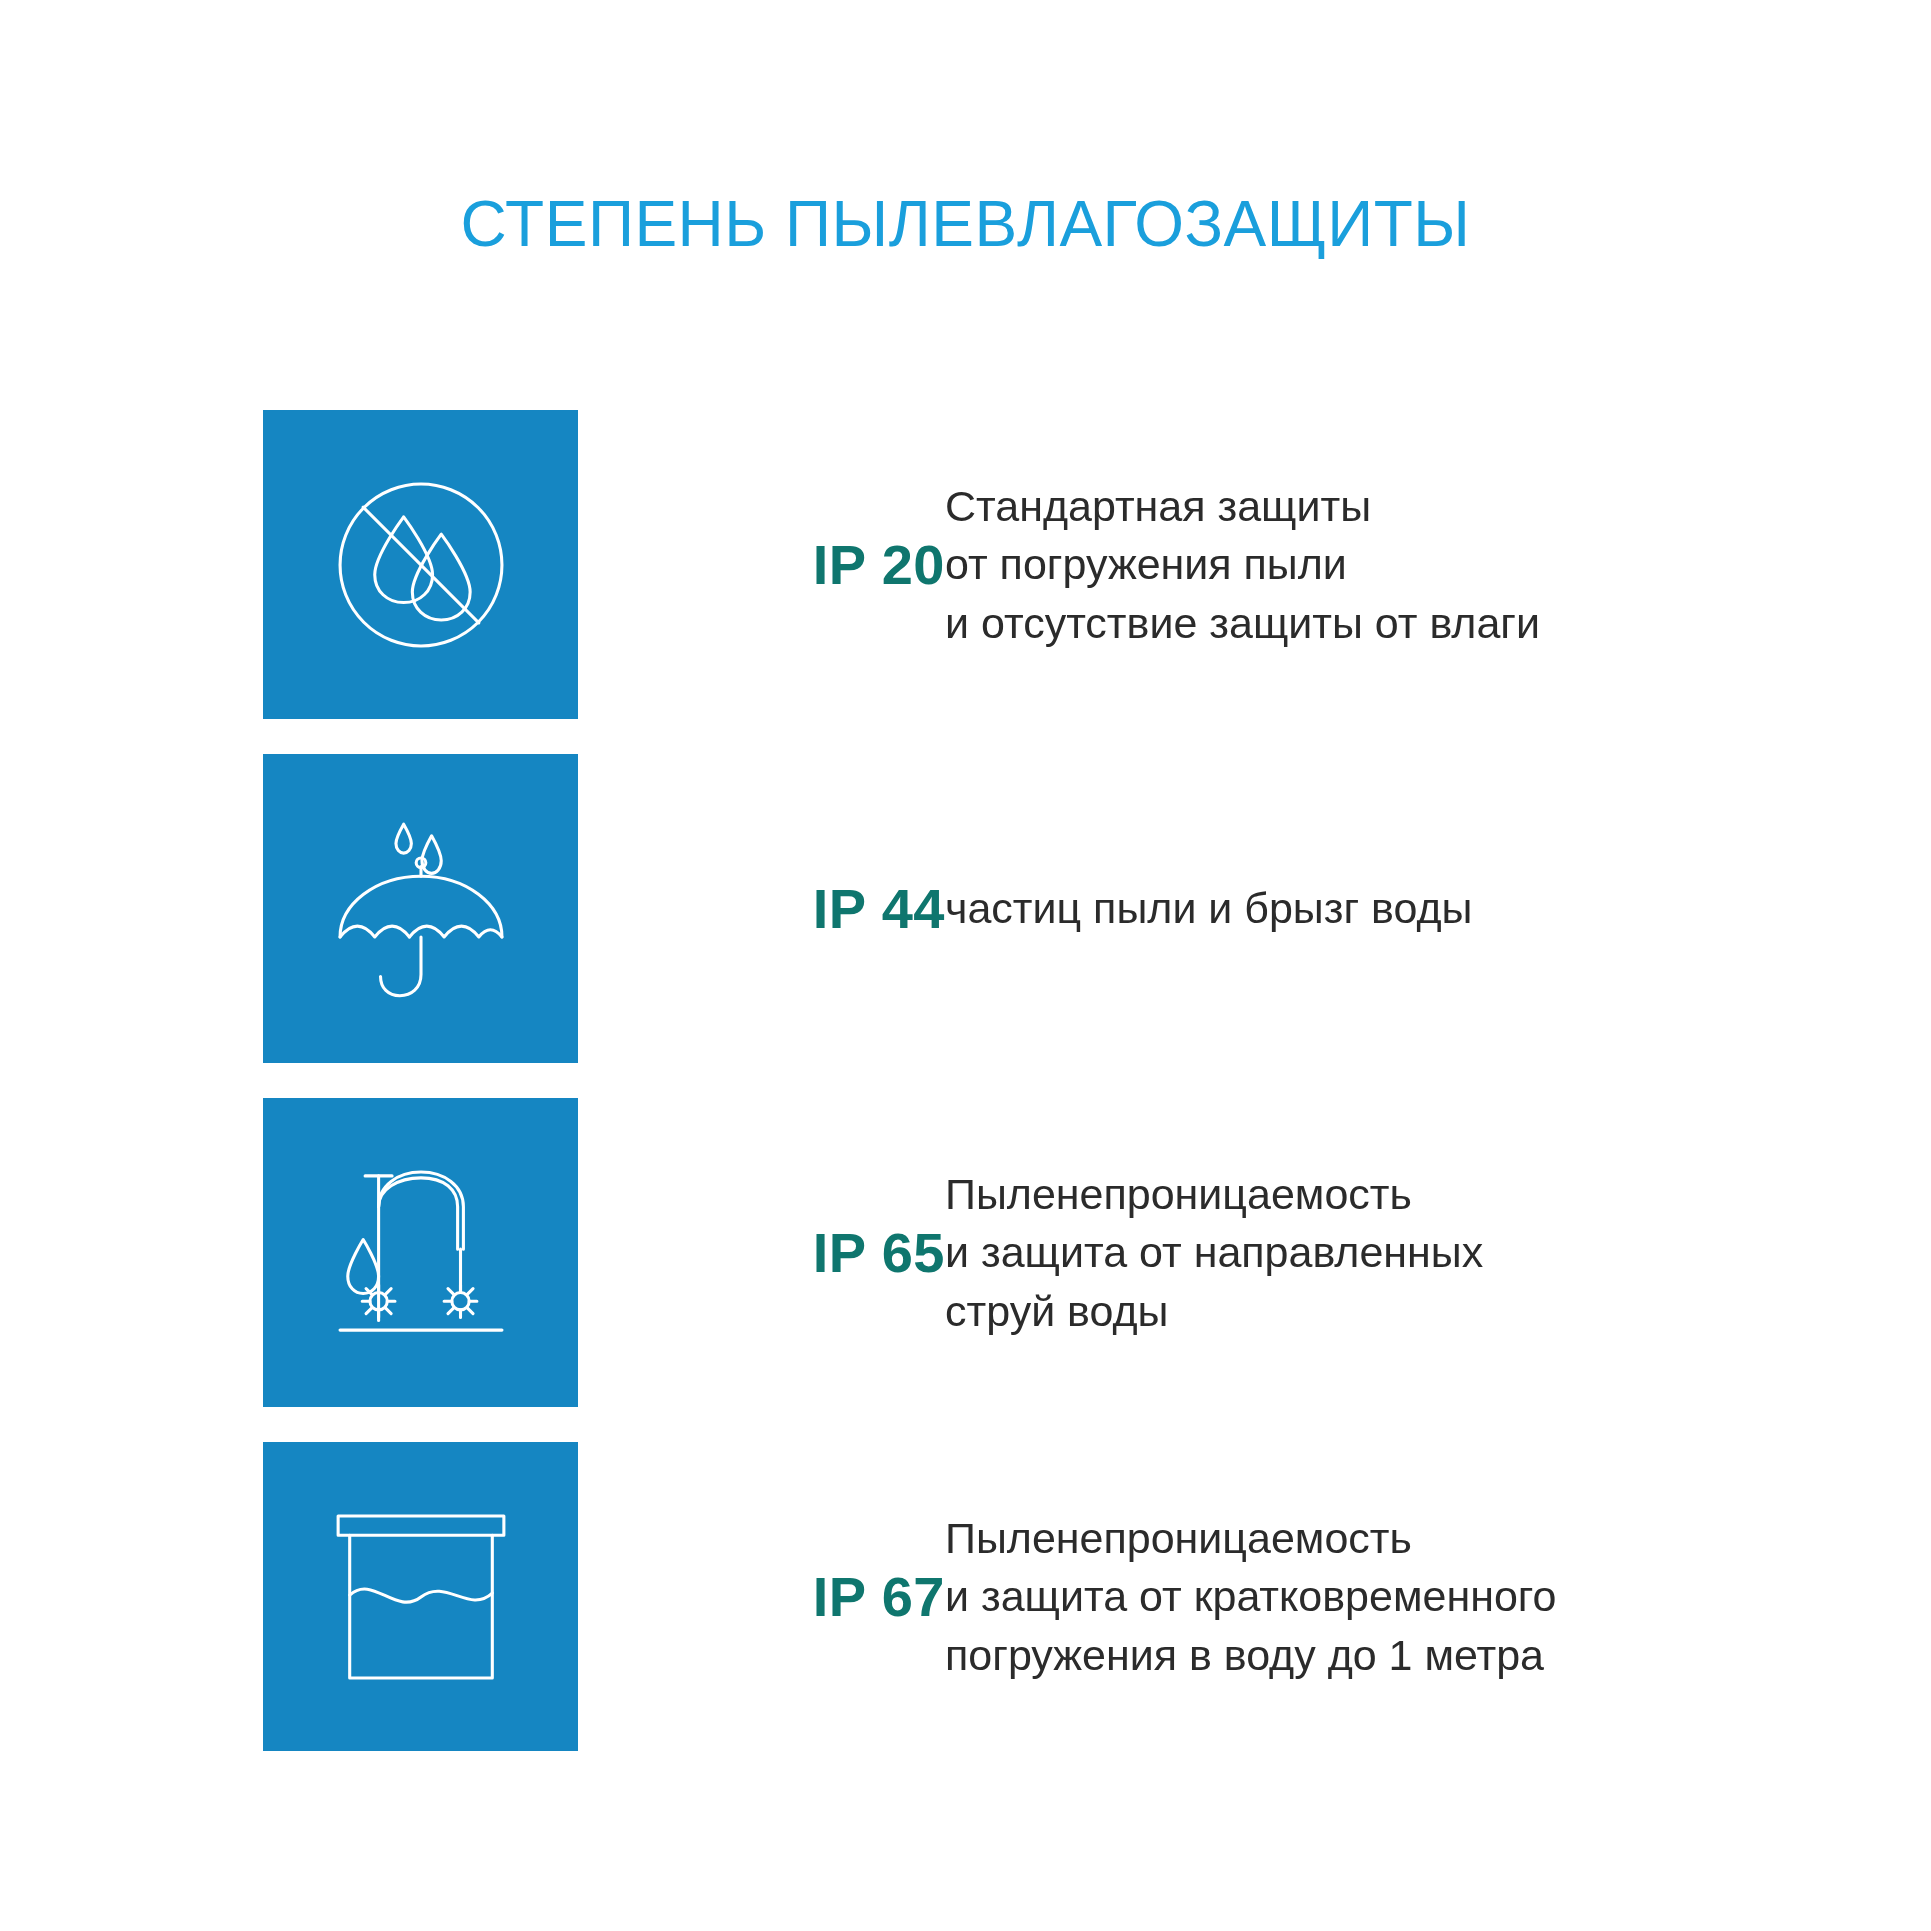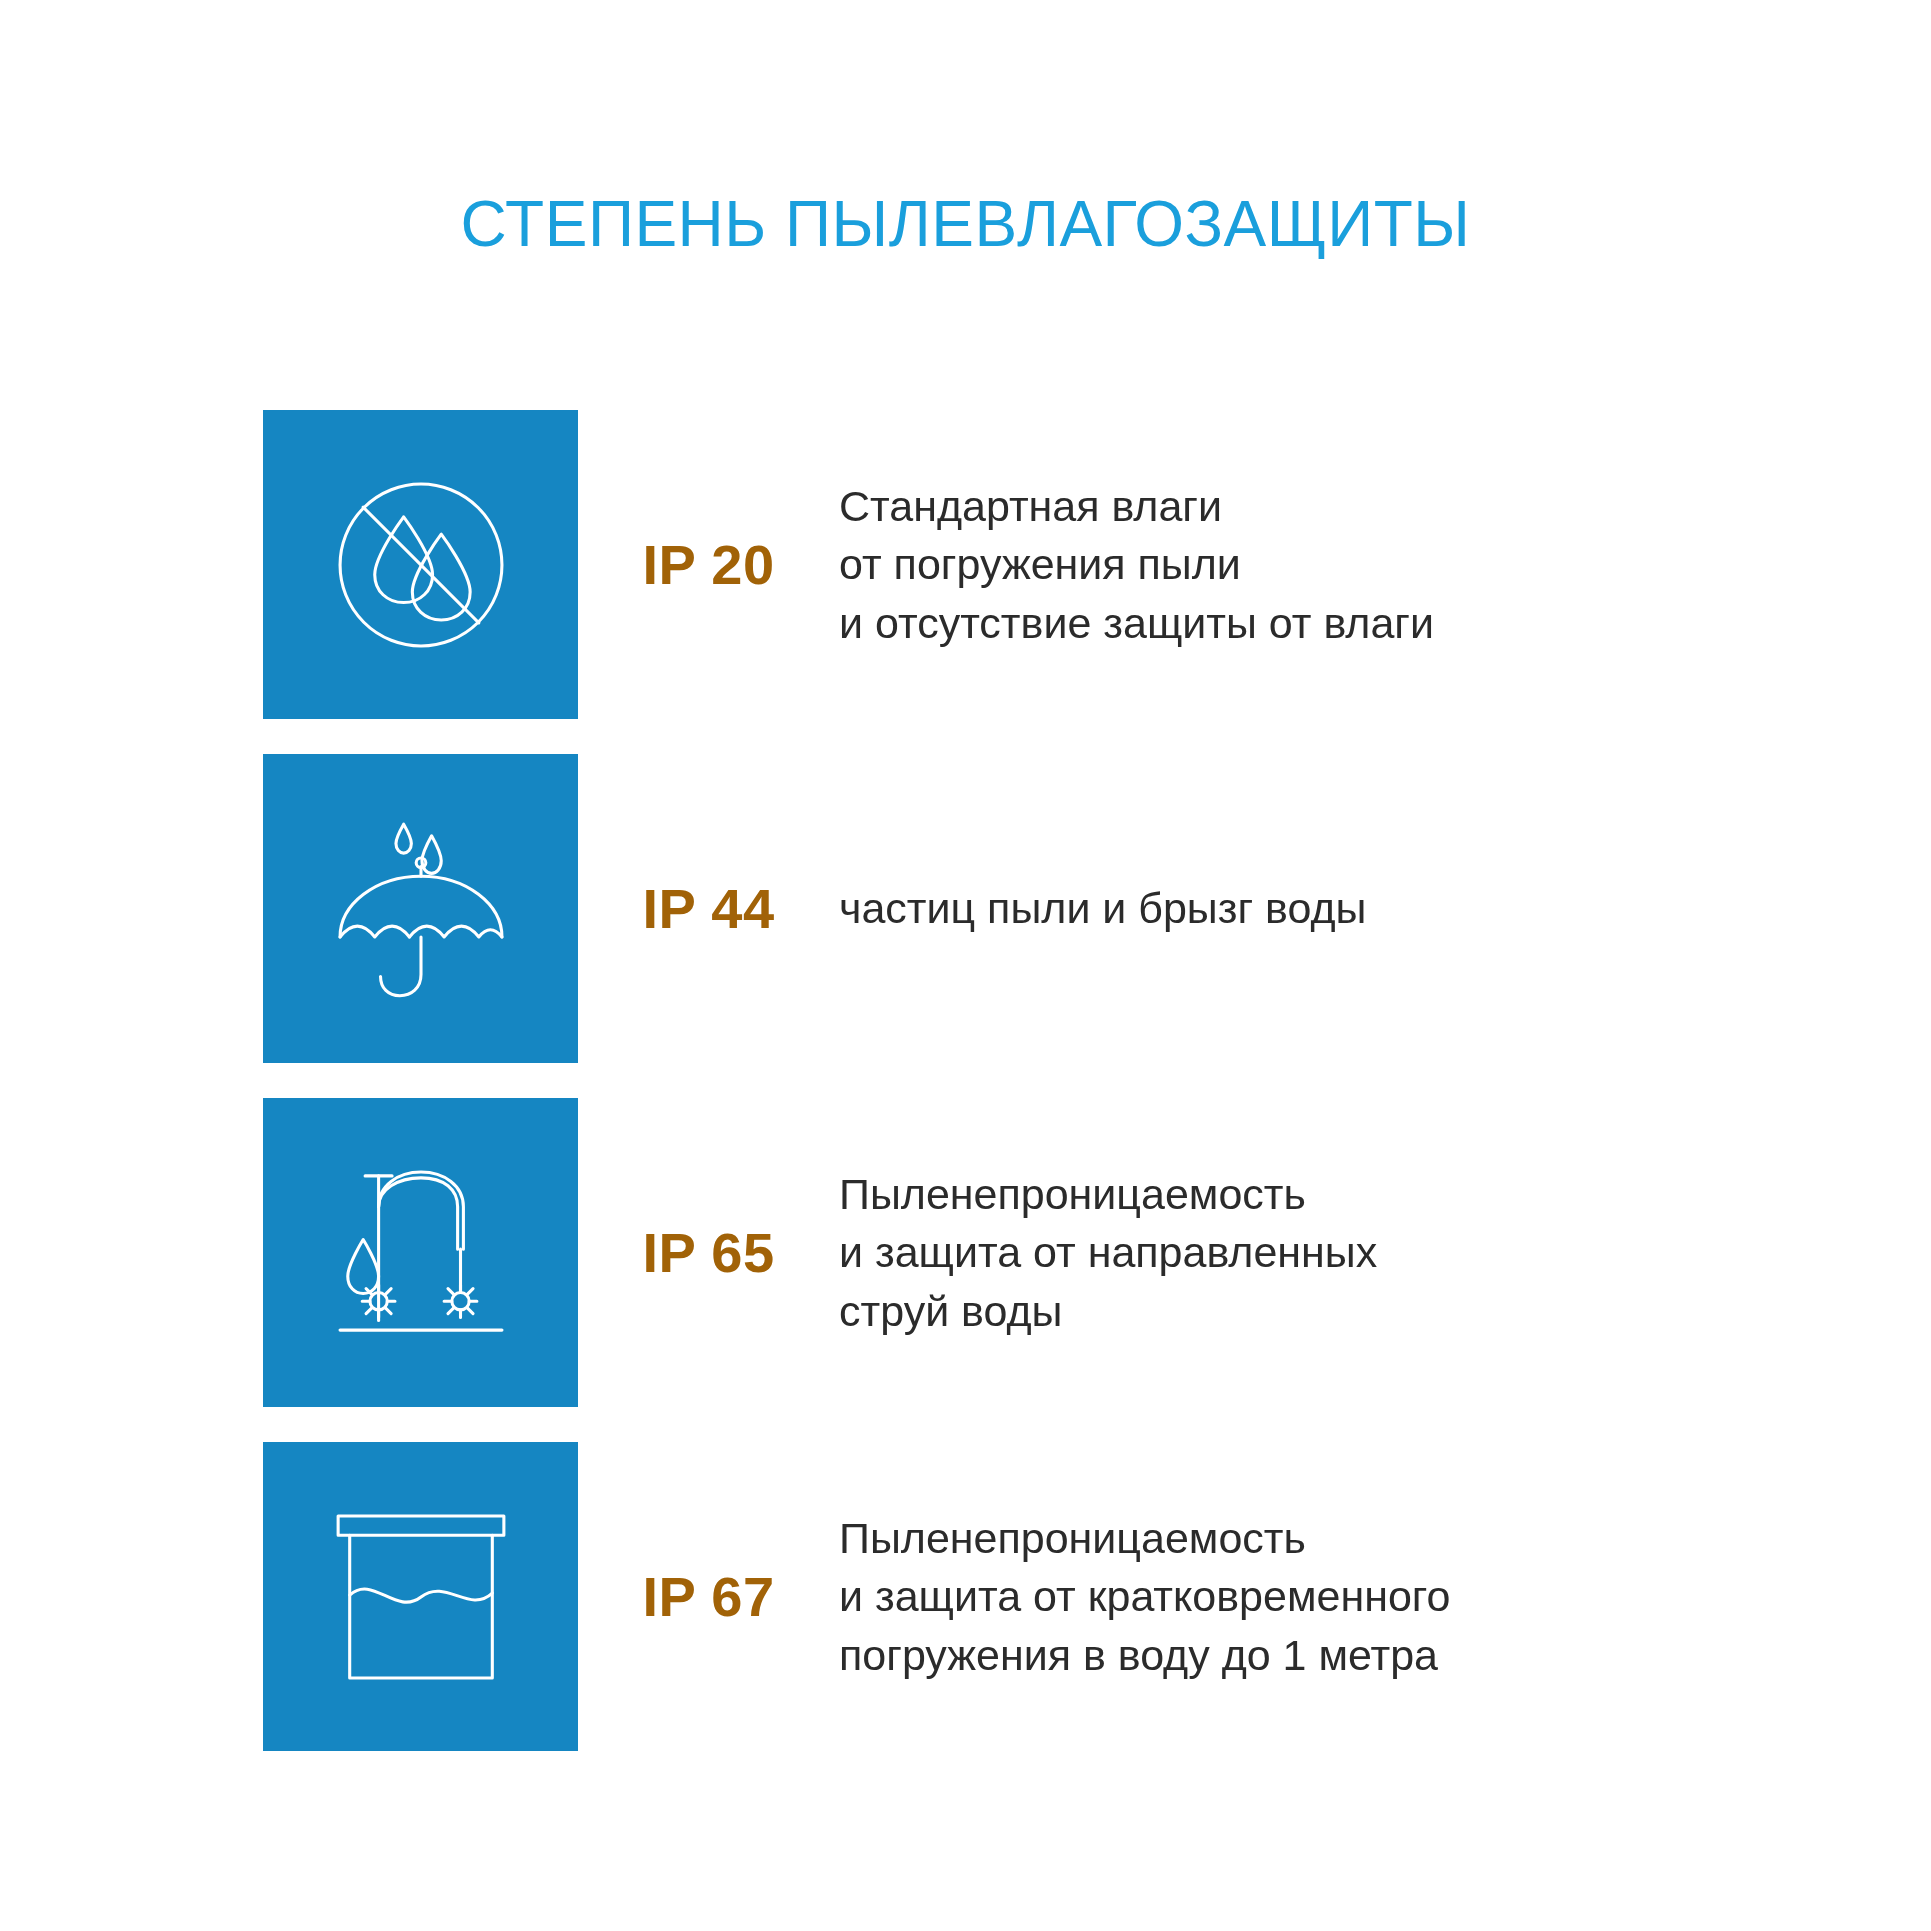--- a/index.html
+++ b/index.html
@@ -55,24 +55,25 @@
     display: flex;
     align-items: center;
     justify-content: center;
   }
   .icon-box svg {
     display: block;
   }
   .ip-label {
     flex: 0 0 auto;
     width: 261px;
-    text-align: center;
+    margin-left: 106px;
+    text-align: right;
     font-size: 56px;
     font-weight: bold;
-    color: #a16207;
+    color: #0f766e;
     letter-spacing: 0.5px;
     white-space: nowrap;
   }
   .desc {
     flex: 1 1 auto;
     font-size: 43px;
     line-height: 1.35;
     color: #2b2b2b;
     padding-right: 116px;
   }
@@ -96,21 +97,21 @@
           <svg width="212" height="212" viewBox="0 0 220 220" fill="none" stroke="#ffffff" stroke-width="3.2" stroke-linecap="round" stroke-linejoin="round">
             <circle cx="110" cy="110" r="84"></circle>
             <line x1="50" y1="50" x2="170" y2="170"></line>
             <path d="M92 60 C92 60 62 100 62 120 C62 137 75 149 92 149 C109 149 122 137 122 120 C122 100 92 60 92 60 Z"></path>
             <path d="M131 78 C131 78 101 118 101 138 C101 155 114 167 131 167 C148 167 161 155 161 138 C161 118 131 78 131 78 Z"></path>
           </svg>
         </span>
       </div>
       <div class="ip-label">IP 20</div>
       <div class="desc">
-        <span class="line">Стандартная влаги</span>
+        <span class="line">Стандартная защиты</span>
         <span class="line">от погружения пыли</span>
         <span class="line">и отсутствие защиты от влаги</span>
       </div>
     </div>
 
     <div class="row">
       <div class="icon-box">
         <span>
           <svg width="212" height="212" viewBox="0 0 220 220" fill="none" stroke="#ffffff" stroke-width="3.2" stroke-linecap="round" stroke-linejoin="round">
             <path d="M92 22 C92 22 84 36 84 42 C84 48 88 52 92 52 C96 52 100 48 100 42 C100 36 92 22 92 22 Z"></path>

